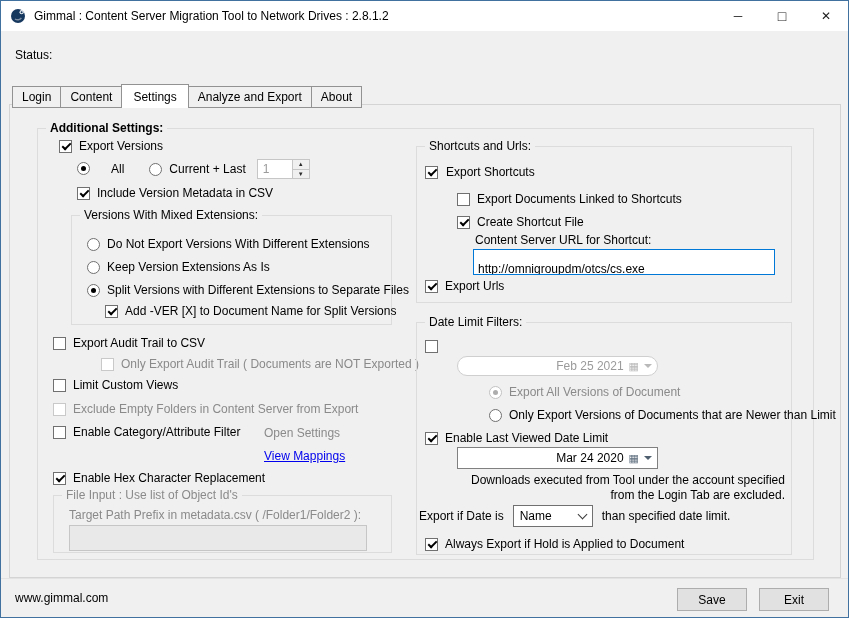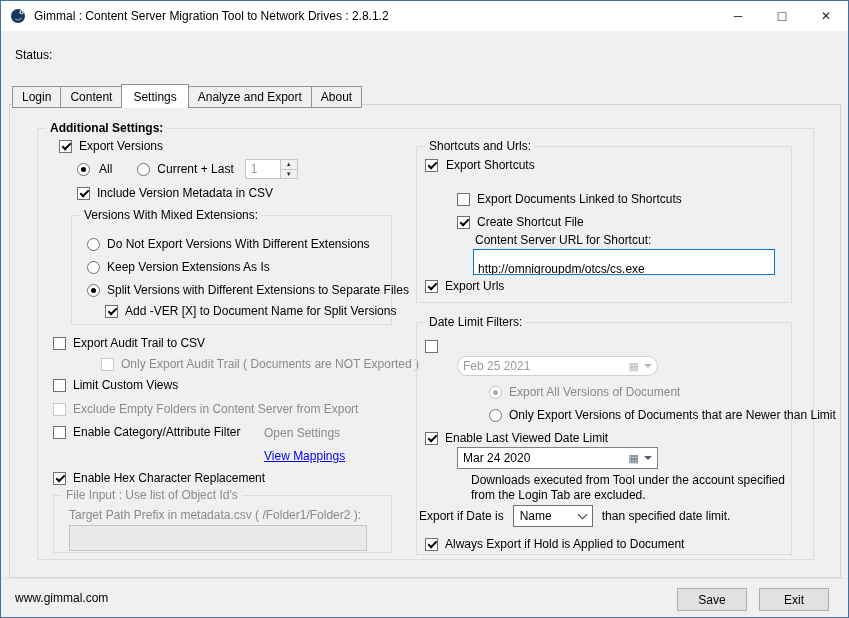--- a/index.html
+++ b/index.html
@@ -125,21 +125,21 @@
 
     <div class="groupbox" style="left:27px;top:23px;width:777px;height:432px;">
       <span class="gb-label bold">Additional Settings:</span>
 
       <div class="row" style="left:21px;top:9px;">
         <span class="cb on"></span>
         <span class="lbl">Export Versions</span>
       </div>
 
       <div class="row" style="left:39px;top:30px;height:20px;gap:0;">
-        <span class="radio-wrap" style="display:flex;align-items:flex-end;gap:9px;">
+        <span class="radio-wrap" style="display:flex;align-items:flex-start;gap:21px;">
           <span class="rb on"></span>
           <span class="lbl">All</span>
         </span>
         <span style="display:flex;align-items:center;gap:7px;margin-left:25px;">
           <span class="rb"></span>
           <span class="lbl">Current + Last</span>
         </span>
         <span class="updown" style="position:relative;margin-left:11px;">
           <span class="val">1</span>
           <span class="spin">
@@ -206,21 +206,21 @@
       <div class="groupbox" style="left:15px;top:366px;width:339px;height:58px;">
         <span class="gb-label dis">File Input : Use list of Object Id's</span>
         <span class="slabel dis" style="left:15px;top:12px;">Target Path Prefix in metadata.csv ( /Folder1/Folder2 ):</span>
         <div class="tb dis" style="left:15px;top:29px;width:298px;height:18px;">
           <span></span>
         </div>
       </div>
 
       <div class="groupbox" style="left:378px;top:17px;width:376px;height:157px;">
         <span class="gb-label">Shortcuts and Urls:</span>
-        <div class="row" style="left:8px;top:10px;gap:8px;">
+        <div class="row" style="left:8px;top:17px;gap:8px;">
           <span class="cb on"></span>
           <span class="lbl">Export Shortcuts</span>
         </div>
         <div class="row" style="left:40px;top:44px;">
           <span class="cb"></span>
           <span class="lbl">Export Documents Linked to Shortcuts</span>
         </div>
         <div class="row" style="left:40px;top:67px;">
           <span class="cb on"></span>
           <span class="lbl">Create Shortcut File</span>
@@ -228,21 +228,21 @@
         <span class="slabel" style="left:58px;top:86px;">Content Server URL for Shortcut:</span>
         <div class="tb focus" style="left:56px;top:102px;width:302px;height:19px;">
           <span>http://omnigroupdm/otcs/cs.exe</span>
         </div>
         <div class="row" style="left:8px;top:131px;">
           <span class="cb on"></span>
           <span class="lbl">Export Urls</span>
         </div>
       </div>
 
-      <div class="groupbox" style="left:378px;top:193px;width:376px;height:233px;">
+      <div class="groupbox" style="left:378px;top:193px;width:376px;height:233px;text-align:right;">
         <span class="gb-label">Date Limit Filters:</span>
 
         <div class="row" style="left:8px;top:15px;">
           <span class="cb"></span>
         </div>
 
         <div class="dp dis" style="left:40px;top:33px;width:201px;height:20px;">
           <span class="val">Feb 25 2021</span>
           <span class="cal">▦</span>
           <span class="arr"></span>

